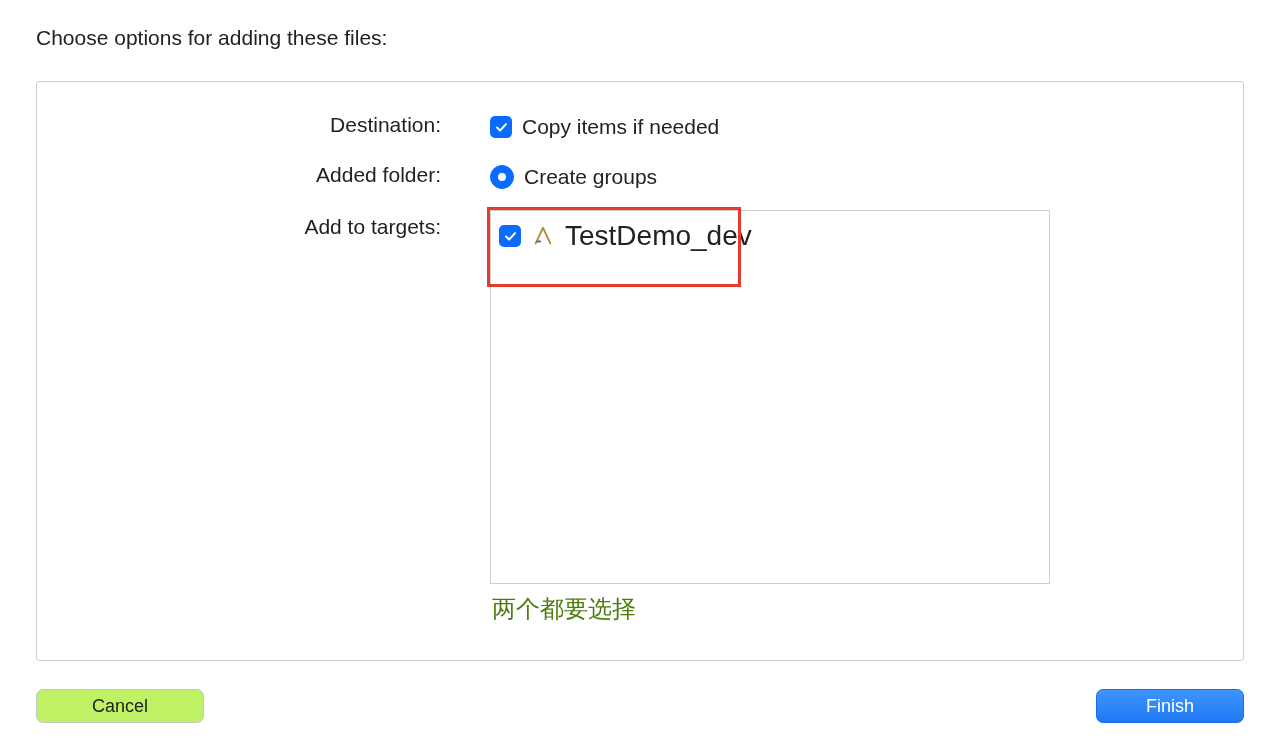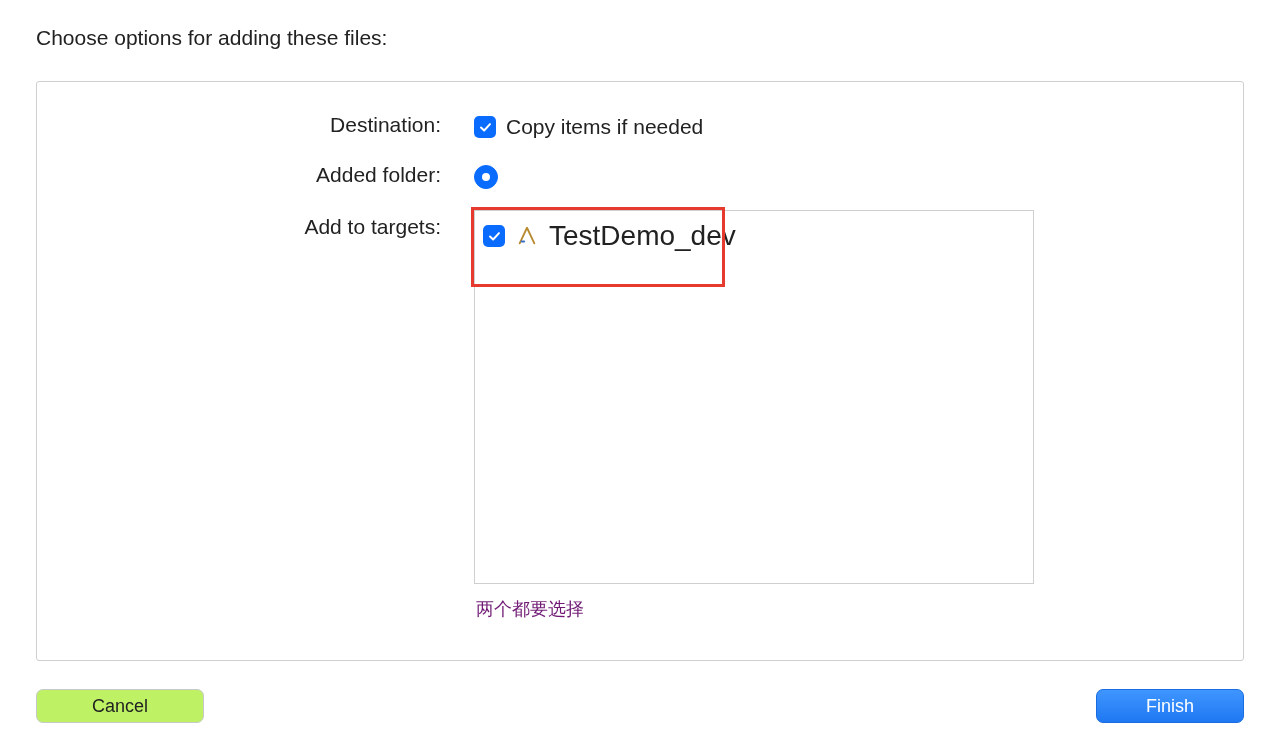--- a/index.html
+++ b/index.html
@@ -28,21 +28,21 @@
     border-radius: 3px;
     height: 580px;
     position: relative;
     overflow: hidden;
   }
 
   .options-inner {
     display: grid;
     grid-template-columns: 404px 1fr;
     padding-top: 28px;
-    column-gap: 10px;
+    column-gap: 26px;
   }
 
   .row-label {
     text-align: right;
     font-size: 21px;
     line-height: 30px;
   }
 
   .row-value {
     display: flex;
@@ -125,22 +125,22 @@
     font-size: 28px;
   }
 
   .appstore-icon {
     width: 24px; height: 24px;
     display: inline-flex;
     align-items: center; justify-content: center;
   }
 
   .annotation {
-    color: #701a75;
-    font-size: 18px;
+    color: #4d7c0f;
+    font-size: 24px;
     margin-top: 10px;
     padding-left: 2px;
     font-weight: 400;
   }
 
   .button-bar {
     display: flex;
     justify-content: space-between;
     padding-top: 28px;
   }
@@ -193,20 +193,21 @@
       </div>
 
       <div class="spacer-row"></div>
         <div class="spacer-row"></div>
 
       <div class="row">
         <div class="row-label">Added folder:</div>
         <div class="row-value">
           <div class="opt-line">
             <span class="radio on"></span>
+            <span>Create groups</span>
           </div>
         </div>
       </div>
 
       <div class="spacer-row"></div>
         <div class="spacer-row"></div>
 
       <div class="row targets-row">
         <div class="row-label">Add to targets:</div>
         <div class="row-value">

